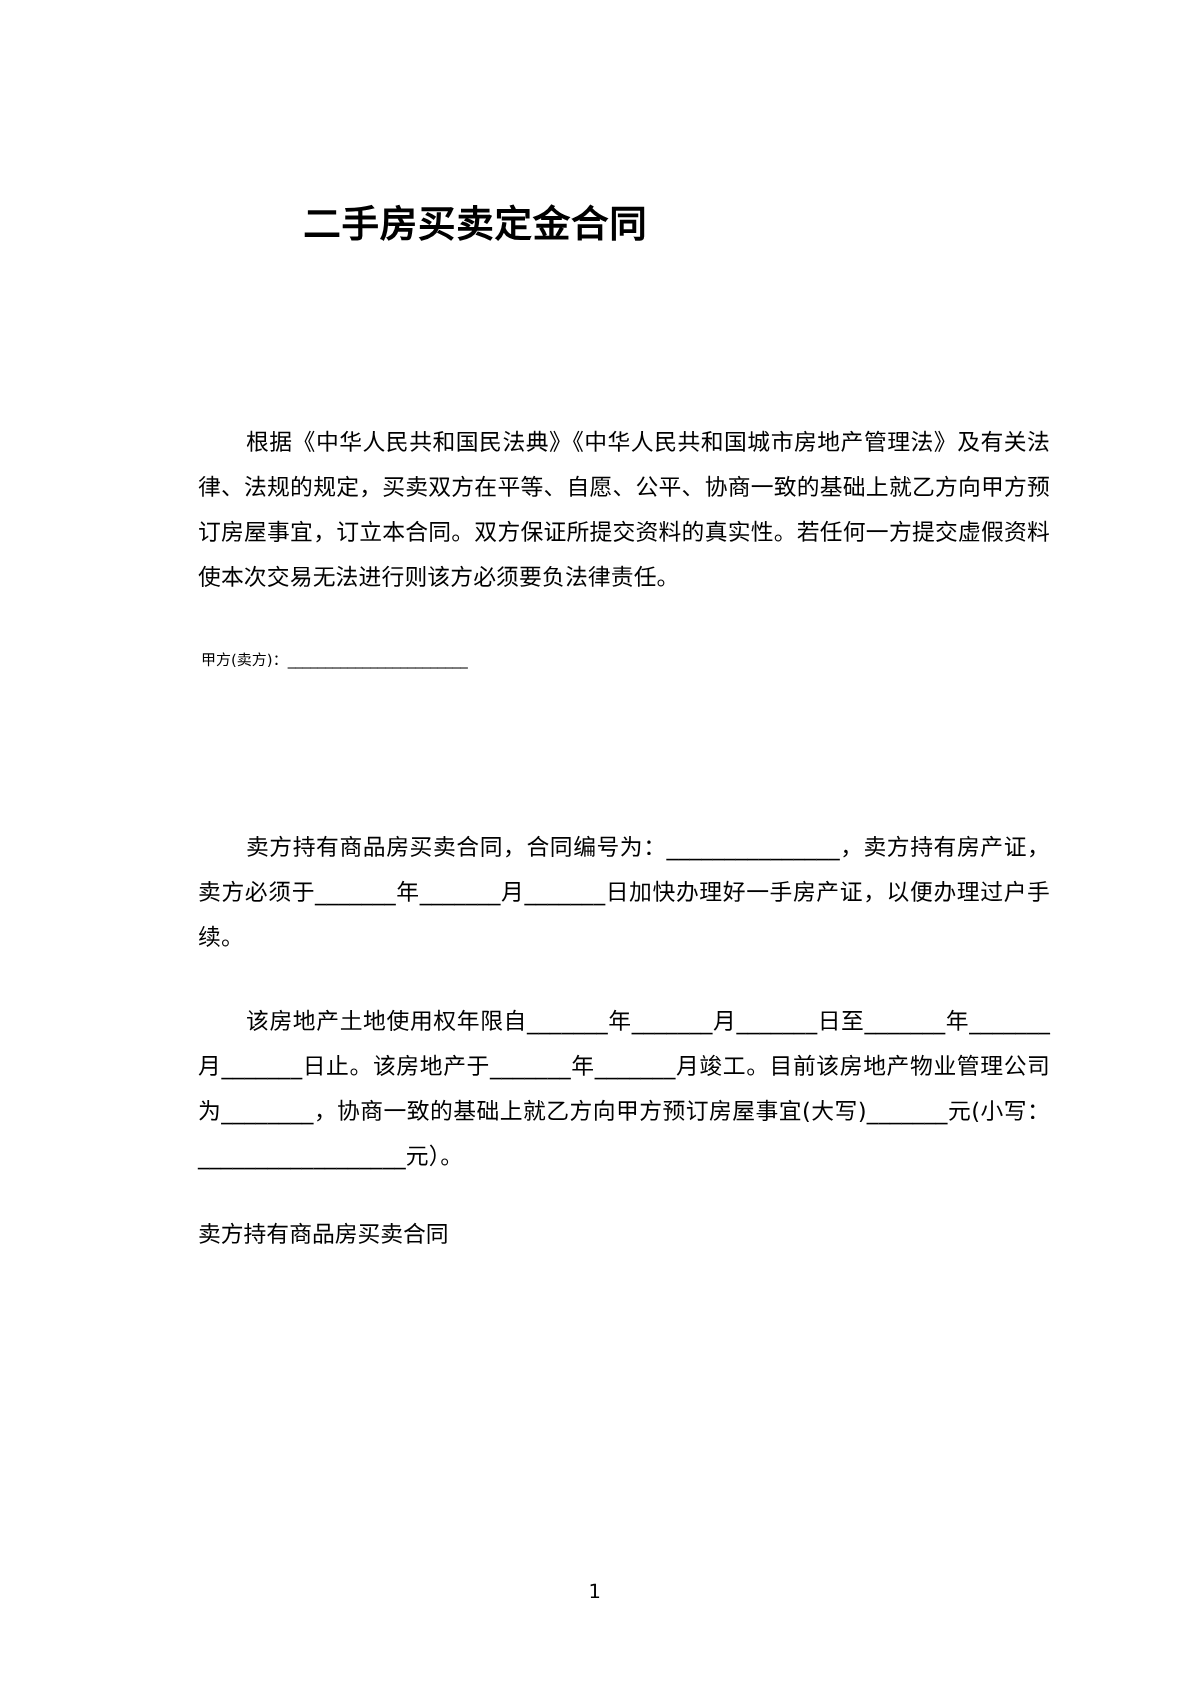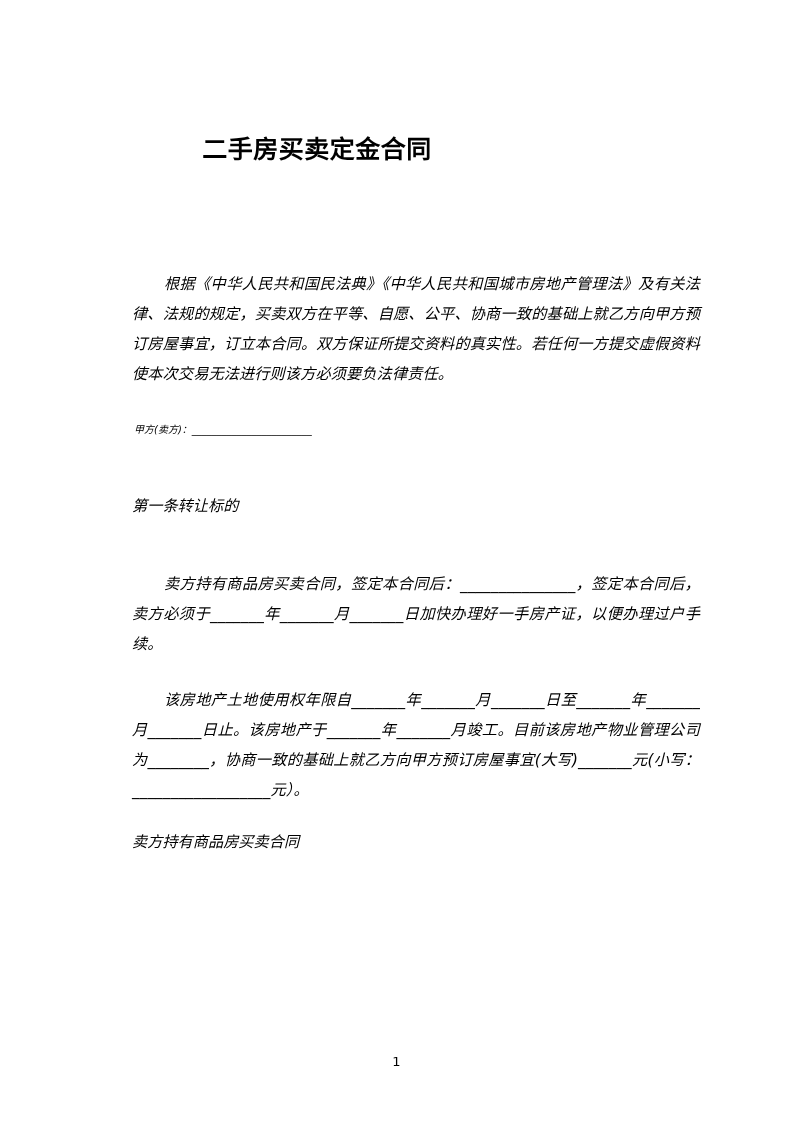--- a/index.html
+++ b/index.html
@@ -29,24 +29,23 @@
     left: 0;
     width: 634px;
     text-align: center;
     font-size: 25px;
     font-weight: bold;
     letter-spacing: 0.5px;
     line-height: 34px;
   }
   .body-area {
     position: absolute;
-    top: 269px;
+    top: 280px;
     left: 132px;
     width: 568px;
-    font-style: italic;
   }
   p.para {
     margin: 0;
     font-size: 15.2px;
     line-height: 30px;
     text-align: justify;
     text-justify: inter-character;
     text-align-last: left;
     letter-spacing: 0.1px;
   }
@@ -91,28 +90,27 @@
 
     <div class="gap-26"></div>
 
     <p class="field-line">甲方(卖方)：________________________</p>
 
     <div class="gap-30"></div>
 
 
     <div class="gap-16"></div>
 
-    <p class="heading-line">第一条转让标的</p>
 
     <div class="gap-22"></div>
 
 
     <div class="gap-26"></div>
 
-    <p class="para indent">卖方持有商品房买卖合同，签定本合同后：_______________，签定本合同后，卖方必须于_______年_______月_______日加快办理好一手房产证，以便办理过户手续。</p>
+    <p class="para indent">卖方持有商品房买卖合同，合同编号为：_______________，卖方持有房产证，卖方必须于_______年_______月_______日加快办理好一手房产证，以便办理过户手续。</p>
 
     <div class="gap-26"></div>
 
     <p class="para indent">该房地产土地使用权年限自_______年_______月_______日至_______年_______月_______日止。该房地产于_______年_______月竣工。目前该房地产物业管理公司为________，协商一致的基础上就乙方向甲方预订房屋事宜(大写)_______元(小写：__________________元）。</p>
 
     <div class="gap-22"></div>
 
     <p class="heading-line">卖方持有商品房买卖合同</p>
 
   </div>

